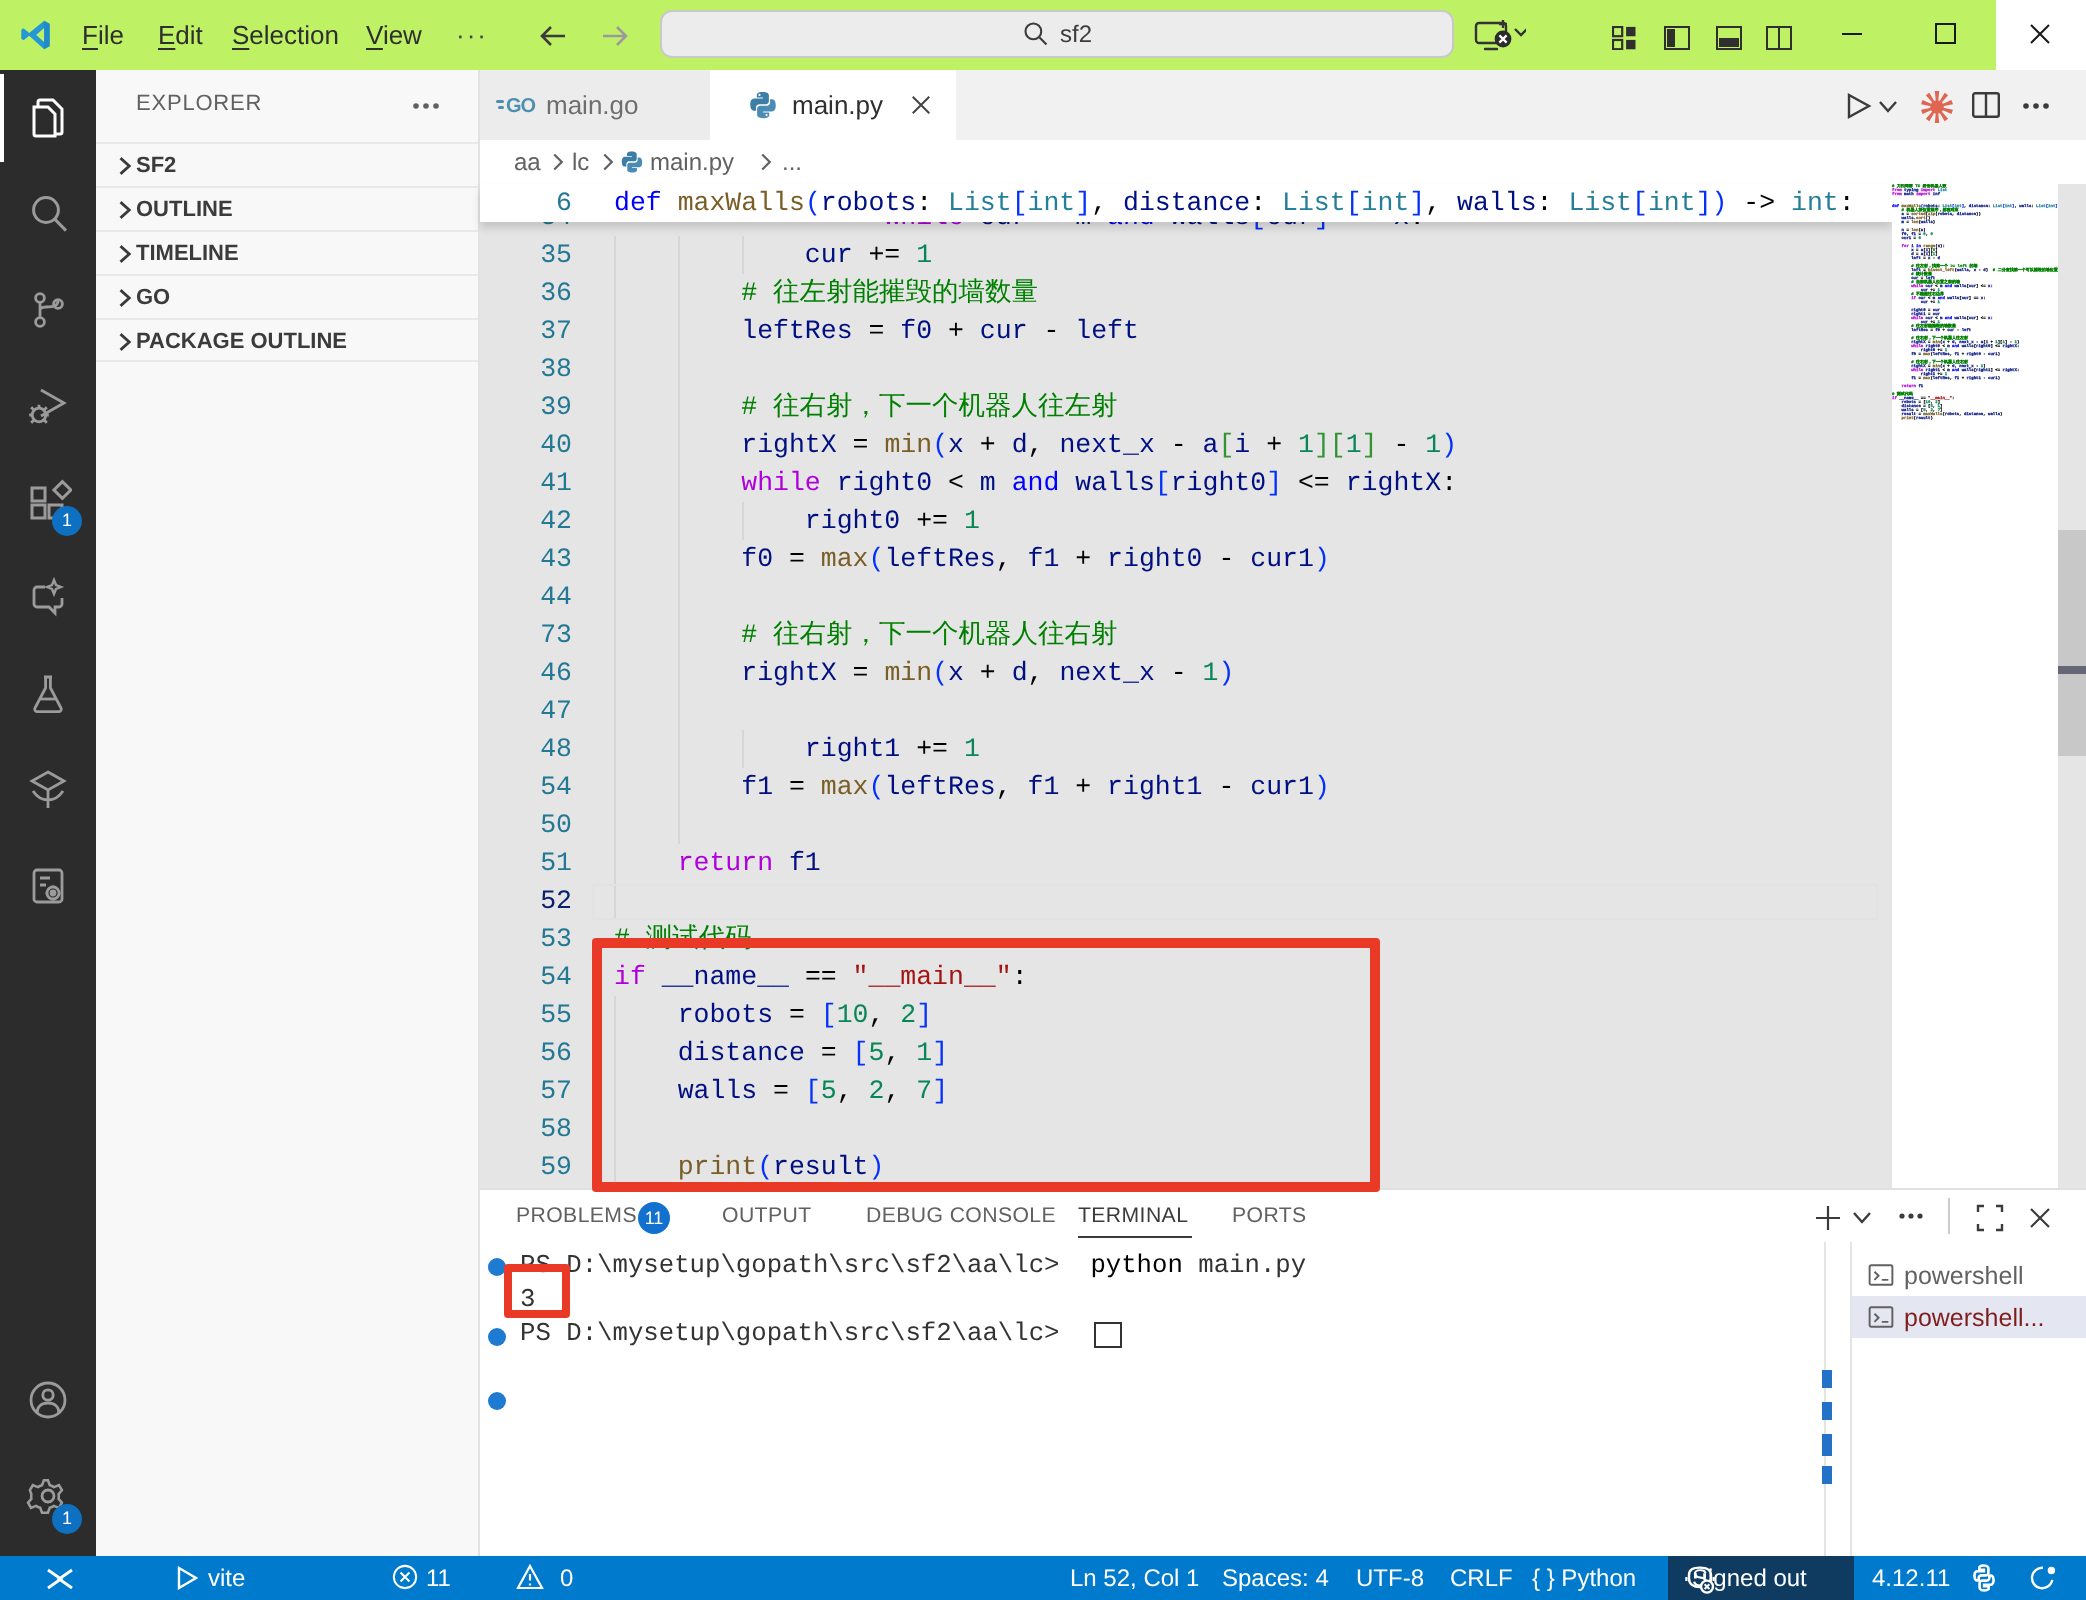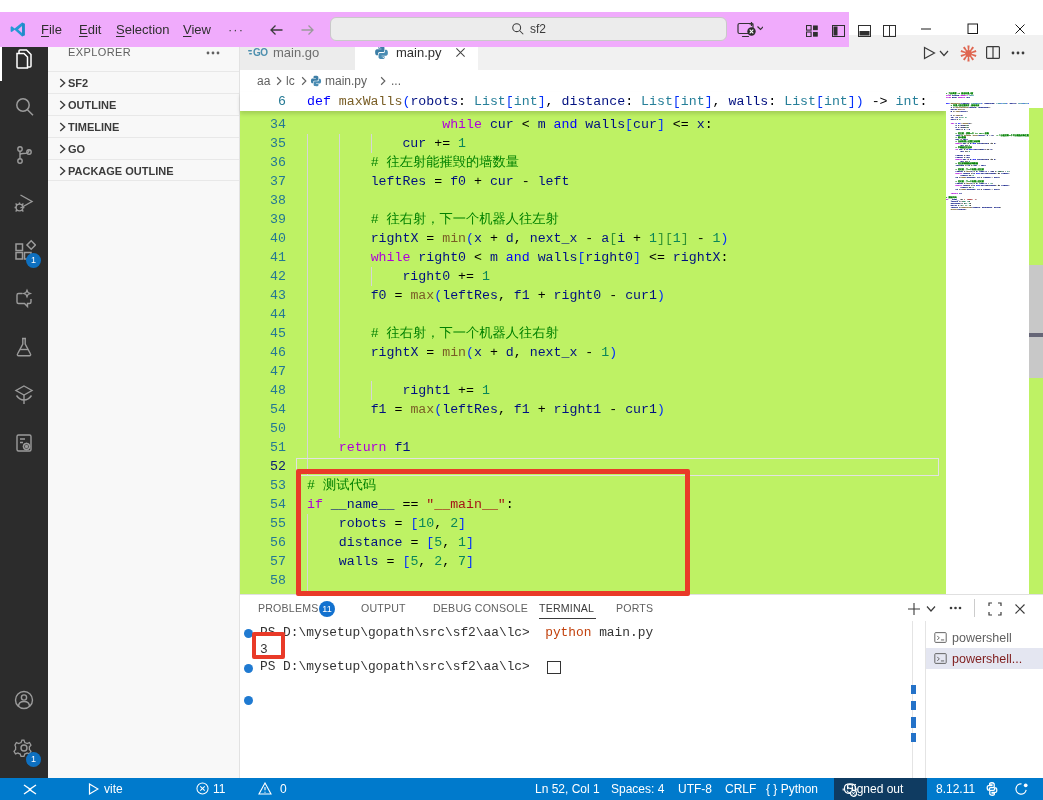--- a/index.html
+++ b/index.html
@@ -1,38 +1,38 @@
 <!DOCTYPE html>
 <html><head><meta charset="utf-8">
 <style>
 *{margin:0;padding:0;box-sizing:border-box}
 html,body{width:1043px;height:800px;overflow:hidden;background:#fff;font-family:"Liberation Sans",sans-serif;position:relative}
 .abs{position:absolute}
 
-#titlebar{left:0;top:12px;width:849px;height:35px;background:#f0abfc;z-index:30}
+#titlebar{left:0;top:0;width:998px;height:35px;background:#bef264;z-index:30}
 .menu{position:absolute;top:0;height:35px;line-height:35px;font-size:13px;color:#2f2f2f}
 .mn u{text-decoration:underline;text-underline-offset:2px}
 #searchbox{position:absolute;left:330px;top:5px;width:397px;height:24px;background:#ececec;border:1px solid #c9c9c9;border-radius:6px;font-size:12px;color:#3b3b3b;text-align:center;line-height:22px}
 
 #actbar{left:0;top:35px;width:48px;height:743px;background:#2c2c2c;z-index:10}
 .aicon{position:absolute;left:0;width:48px;height:48px;display:flex;align-items:center;justify-content:center}
 .badge{position:absolute;background:#0e70c0;color:#fff;border-radius:50%;width:15px;height:15px;font-size:9px;line-height:15px;text-align:center;font-family:"Liberation Sans",sans-serif}
 
 #sidebar{left:48px;top:35px;width:192px;height:743px;background:#f8f8f8;border-right:1px solid #e2e2e2;z-index:5}
 #sbtitle{position:absolute;left:20px;top:11px;font-size:11px;color:#616161;letter-spacing:.4px}
 .sec{position:absolute;left:0;width:191px;height:22px;border-top:1px solid #e8e8e8;font-size:11px;font-weight:bold;color:#3b3b3b;line-height:22px}
 .sec .chev{position:absolute;left:7px;top:4px;width:14px;height:14px}
 .sec .lbl{position:absolute;left:20px}
 
 #tabs{left:240px;top:35px;width:803px;height:35px;background:#f1f1f1;z-index:6}
 .tab{position:absolute;top:0;height:35px;font-size:13px;line-height:35px}
 
 #crumbs{left:240px;top:70px;width:803px;height:22px;background:#fff;font-size:12px;color:#616161;line-height:22px;z-index:6}
 
-#editor{left:240px;top:108px;width:803px;height:502px;background:#bef264;overflow:hidden}
+#editor{left:240px;top:92px;width:803px;height:502px;background:#e5e5e5;overflow:hidden}
 .cline,.lnum{position:absolute;height:19px;line-height:19px;font-family:"Liberation Mono",monospace;font-size:13.25px;white-space:pre}
 .lnum{color:#237893;width:46px;text-align:right;left:0}
 .cline{left:67px}
 .iguide{position:absolute;width:1px;background:#d6d6d6}
 
 .k{color:#af00db}.b{color:#0000ff}.f{color:#795e26}.v{color:#001080}.n{color:#098658}.s{color:#a31515}.c{color:#008000}.t{color:#267f99}.p1{color:#0431fa}.p2{color:#319331}.o{color:#000}
 #sticky{left:240px;top:92px;width:706px;height:19px;background:#fff;z-index:8;box-shadow:0 3px 4px rgba(0,0,0,.14)}
 #minimap{left:946px;top:92px;width:83px;height:502px;background:#fff;overflow:hidden;z-index:9}
 #mmscale{transform:scale(.25);transform-origin:0 0;font-family:"Liberation Mono",monospace;font-size:8px;line-height:8px;white-space:pre;width:340px;font-weight:bold;-webkit-text-stroke:0.5px currentColor}
 #sbthumb{left:1029px;top:265px;width:14px;height:113px;background:#c8c8c8;z-index:9}
@@ -315,21 +315,21 @@
     <div class="cline" style="top:102px">        <span class="c"># 往右射，下一个机器人往左射</span></div>
   <div class="lnum" style="top:121px">40</div>
     <div class="cline" style="top:121px">        <span class="v">rightX</span> <span class="o">=</span> <span class="f">min</span><span class="p1">(</span><span class="v">x</span> <span class="o">+</span> <span class="v">d</span><span class="o">,</span> <span class="v">next_x</span> <span class="o">-</span> <span class="v">a</span><span class="p2">[</span><span class="v">i</span> <span class="o">+</span> <span class="n">1</span><span class="p2">][</span><span class="n">1</span><span class="p2">]</span> <span class="o">-</span> <span class="n">1</span><span class="p1">)</span></div>
   <div class="lnum" style="top:140px">41</div>
     <div class="cline" style="top:140px">        <span class="k">while</span> <span class="v">right0</span> <span class="o">&lt;</span> <span class="v">m</span> <span class="b">and</span> <span class="v">walls</span><span class="p1">[</span><span class="v">right0</span><span class="p1">]</span> <span class="o">&lt;=</span> <span class="v">rightX</span><span class="o">:</span></div>
   <div class="lnum" style="top:159px">42</div>
     <div class="cline" style="top:159px">            <span class="v">right0</span> <span class="o">+=</span> <span class="n">1</span></div>
   <div class="lnum" style="top:178px">43</div>
     <div class="cline" style="top:178px">        <span class="v">f0</span> <span class="o">=</span> <span class="f">max</span><span class="p1">(</span><span class="v">leftRes</span><span class="o">,</span> <span class="v">f1</span> <span class="o">+</span> <span class="v">right0</span> <span class="o">-</span> <span class="v">cur1</span><span class="p1">)</span></div>
   <div class="lnum" style="top:197px">44</div>
-  <div class="lnum" style="top:216px">45</div>
+  <div class="lnum" style="top:216px">73</div>
     <div class="cline" style="top:216px">        <span class="c"># 往右射，下一个机器人往右射</span></div>
   <div class="lnum" style="top:235px">46</div>
     <div class="cline" style="top:235px">        <span class="v">rightX</span> <span class="o">=</span> <span class="f">min</span><span class="p1">(</span><span class="v">x</span> <span class="o">+</span> <span class="v">d</span><span class="o">,</span> <span class="v">next_x</span> <span class="o">-</span> <span class="n">1</span><span class="p1">)</span></div>
   <div class="lnum" style="top:254px">47</div>
   <div class="lnum" style="top:273px">48</div>
     <div class="cline" style="top:273px">            <span class="v">right1</span> <span class="o">+=</span> <span class="n">1</span></div>
   <div class="lnum" style="top:292px">54</div>
     <div class="cline" style="top:292px">        <span class="v">f1</span> <span class="o">=</span> <span class="f">max</span><span class="p1">(</span><span class="v">leftRes</span><span class="o">,</span> <span class="v">f1</span> <span class="o">+</span> <span class="v">right1</span> <span class="o">-</span> <span class="v">cur1</span><span class="p1">)</span></div>
   <div class="lnum" style="top:311px">50</div>
   <div class="lnum" style="top:330px">51</div>
@@ -438,21 +438,21 @@
   <div class="abs" style="left:734px;top:4px;width:1px;height:18px;background:#cccccc"></div>
   <svg class="abs" style="left:748px;top:7px" width="14" height="14" viewBox="0 0 14 14" fill="none" stroke="#3b3b3b" stroke-width="1.2">
       <path d="M1 4 V1 h3 M10 1 h3 v3 M13 10 v3 h-3 M4 13 H1 v-3"></path>
     </svg>
   <svg class="abs" style="left:774px;top:8px" width="12" height="12" viewBox="0 0 12 12" stroke="#3b3b3b" stroke-width="1.1">
       <path d="M1.5 1.5 l9 9 M10.5 1.5 l-9 9"></path>
     </svg>
   <div class="tdot" style="left:4px;top:34px"></div>
   <div class="tdot" style="left:4px;top:69px"></div>
   <div class="tdot" style="left:4px;top:101px"></div>
-  <div class="term" style="left:20px;top:29px">PS D:\mysetup\gopath\src\sf2\aa\lc&gt;  <span style="color:#c2410c">python</span> main.py</div>
+  <div class="term" style="left:20px;top:29px">PS D:\mysetup\gopath\src\sf2\aa\lc&gt;  <span style="color:#000000">python</span> main.py</div>
   <div class="term" style="left:20px;top:46px">3</div>
   <div class="term" style="left:20px;top:63px">PS D:\mysetup\gopath\src\sf2\aa\lc&gt;</div>
   <div class="abs" style="left:307px;top:66px;width:14px;height:13px;border:1px solid #333"></div>
   <div class="abs" style="left:672px;top:26px;width:14px;height:158px;background:#fff;border-left:1px solid #e4e4e4;border-right:1px solid #e4e4e4"></div>
   <div class="abs" style="left:671px;top:90px;width:5px;height:9px;background:#2472c8"></div>
   <div class="abs" style="left:671px;top:106px;width:5px;height:9px;background:#2472c8"></div>
   <div class="abs" style="left:671px;top:122px;width:5px;height:11px;background:#2472c8"></div>
   <div class="abs" style="left:671px;top:138px;width:5px;height:9px;background:#2472c8"></div>
   <div class="abs" style="left:686px;top:53px;width:117px;height:21px;background:#e4e6f1"></div>
   <svg class="abs" style="left:694px;top:36px" width="13" height="13" viewBox="0 0 16 16" fill="none" stroke="#616161" stroke-width="1.2">
@@ -492,21 +492,21 @@
   <div class="sitem" style="left:834px;width:93px;background:#0f3b61">
     <svg class="abs" style="left:8px;top:4px" width="16" height="15" viewBox="0 0 16 15" fill="none" stroke="#fff" stroke-width="1.2">
         <path d="M2.5 5.5 C2.5 2.8 4.5 1.8 8 1.8 s5.5 1 5.5 3.7 v1.8 c0 2.6-2 4.2-5.5 4.2 s-5.5-1.6-5.5-4.2 Z"></path>
         <path d="M5.7 4.6 v2.6 M10.3 4.6 v2.6" stroke-width="1.4"></path>
         <path d="M1.2 6.5 v2 M14.8 6.5 v2" stroke-width="1.1"></path>
         <circle cx="11.5" cy="11.3" r="3" fill="#0f3b61" stroke="#fff"></circle>
         <path d="M10.3 10.1 l2.4 2.4 M12.7 10.1 l-2.4 2.4" stroke-width="1"></path>
       </svg>
     <span style="margin-left:12px">Signed out</span>
   </div>
-  <span class="sitem" style="left:936px">8.12.11</span>
+  <span class="sitem" style="left:936px">4.12.11</span>
   <svg class="abs" style="left:984px;top:3px" width="16" height="16" viewBox="0 0 32 32" fill="none" stroke="#fff" stroke-width="2.6">
       <path d="M15.8 3.5 c-4.8 0-4.5 2.1-4.5 2.1 l0 2.2 4.6 0 0 1.4 -6.4 0 s-3.1-.35-3.1 4.5 c0 4.9 2.7 4.7 2.7 4.7 l1.6 0 0-2.3 s-.1-2.7 2.7-2.7 l4.5 0 s2.5.05 2.5-2.45 l0-4.2 S20.8 3.5 15.8 3.5 Z"></path>
       <path d="M16.2 28.5 c4.8 0 4.5-2.1 4.5-2.1 l0-2.2 -4.6 0 0-1.4 6.4 0 s3.1.35 3.1-4.5 c0-4.9-2.7-4.7-2.7-4.7 l-1.6 0 0 2.3 s.1 2.7-2.7 2.7 l-4.5 0 s-2.5-.05-2.5 2.45 l0 4.2 S11.2 28.5 16.2 28.5 Z"></path>
     </svg>
   <svg class="abs" style="left:1014px;top:4px" width="15" height="14" viewBox="0 0 16 15" fill="none" stroke="#fff" stroke-width="1.3">
       <path d="M13 8.5 A5.5 5.5 0 1 1 8 2"></path>
       <circle cx="12.5" cy="3.5" r="2" fill="#fff" stroke="none"></circle>
     </svg>
 </div>
 <div class="redbox" style="left:296px;top:469px;width:394px;height:127px"></div>

